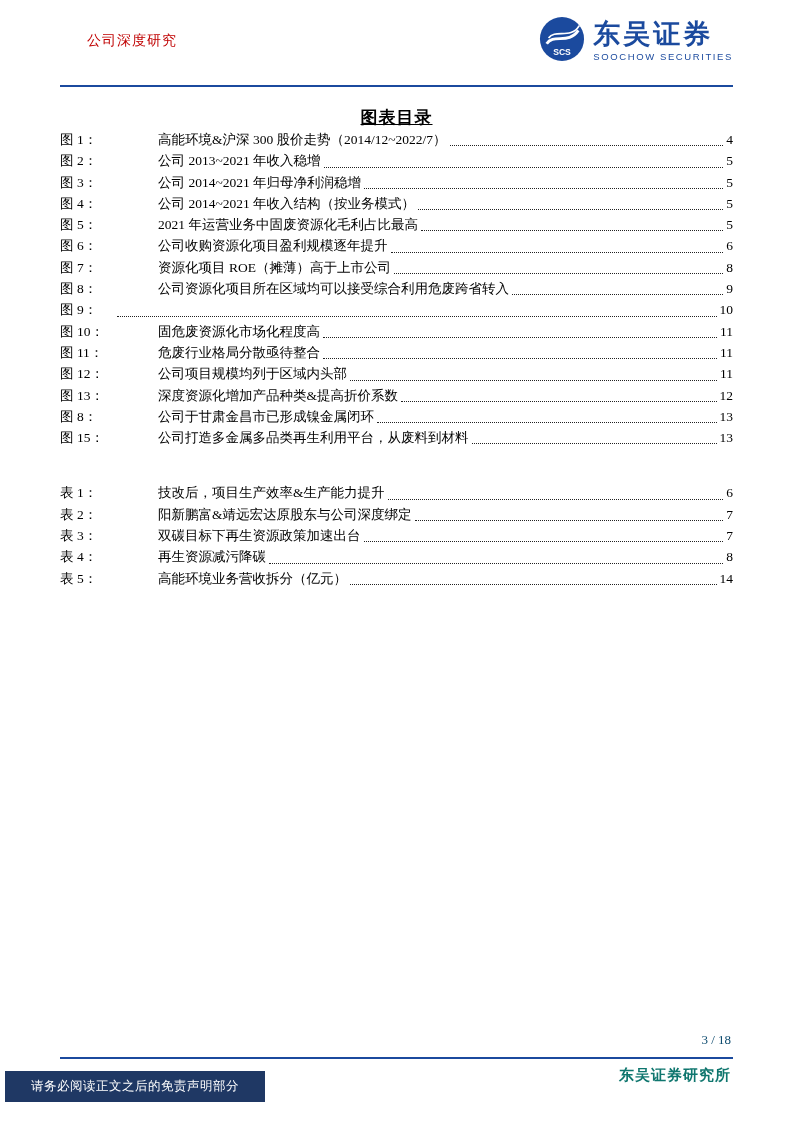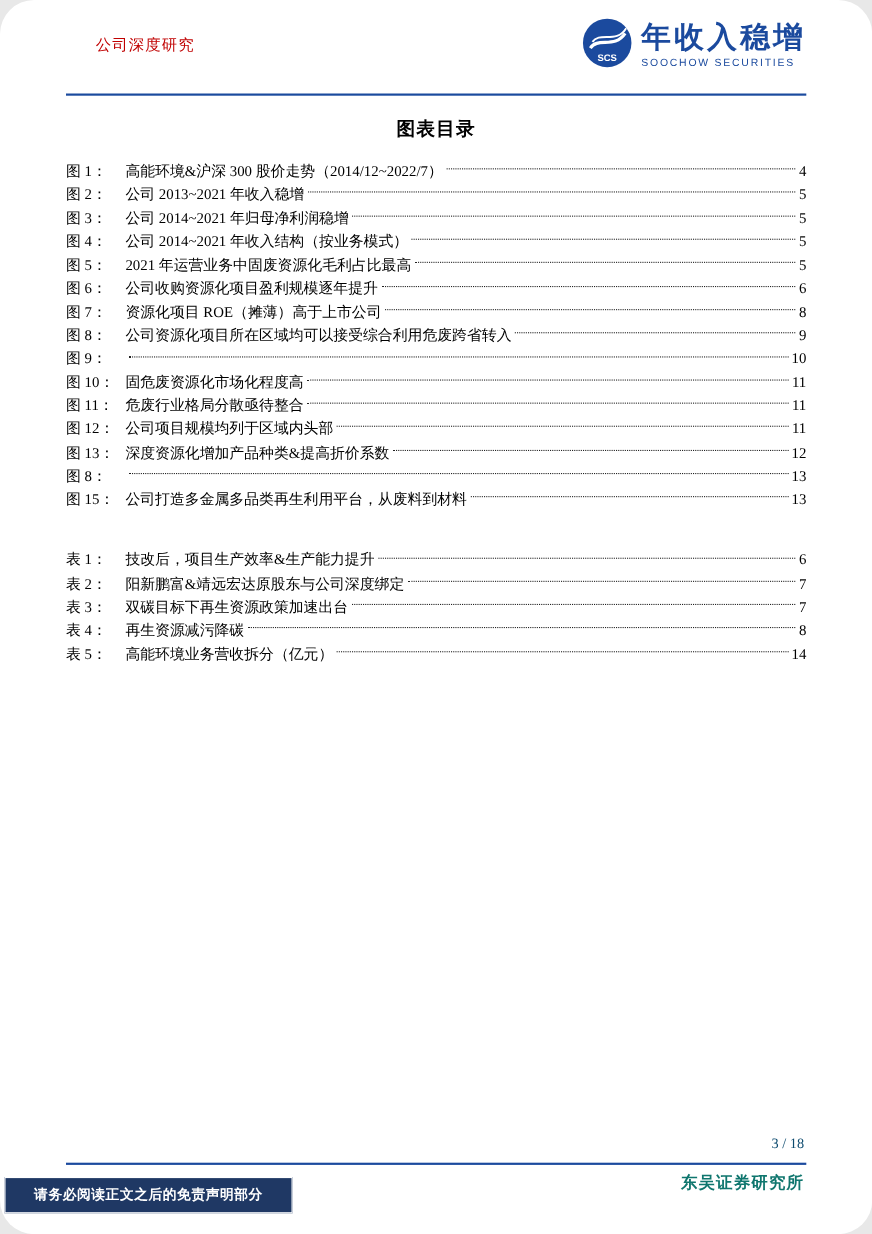--- a/index.html
+++ b/index.html
@@ -1,19 +1,19 @@
 <!DOCTYPE html>
 <html><head>
 <meta charset="utf-8">
 <style>
   * { margin:0; padding:0; box-sizing:border-box; }
   body { background:#e8e8e8; font-family:"Liberation Serif", serif; }
   .page {
     position:relative; width:793px; height:1122px; margin:0 auto;
-    background:#ffffff; overflow:hidden;border-radius:31px;
+    background:#ffffff; overflow:hidden;
   }
   
   .header-category {
     position:absolute; left:87px; top:32px;
     color:#c00000; font-size:14px; letter-spacing:1px;
   }
   .logo-block {
     position:absolute; right:60px; top:16px;
     display:flex; align-items:center; gap:8px;
   }
@@ -27,31 +27,31 @@
     font-family:"Liberation Sans", sans-serif; margin-top:2px;
   }
   .header-line {
     position:absolute; left:60px; right:60px; top:85px;
     height:2px; background:#1b4a9e;
   }
   
   .toc { position:absolute; left:60px; right:60px; top:106px; }
   .toc-title {
     text-align:center; font-size:17px; font-weight:bold;
-    margin-bottom:16px; letter-spacing:1px;
+    letter-spacing:1px;text-decoration:underline;
   }
   .toc-list { display:block; }
   .toc-tables { margin-top:34px; }
   .toc-row {
-    display:flex; align-items:center;
+    display:flex; align-items:flex-end;
     font-size:13.5px; line-height:21.3px; color:#000;
     cursor:pointer;
   }
   .toc-label { flex:0 0 54px; white-space:nowrap; }
-  .toc-entry-title { white-space:nowrap; }
+  .toc-entry-title { white-space:nowrap;margin-left:44px; }
   .toc-leader {
     flex:1 1 auto; min-width:12px;
     border-bottom:1.6px dotted #222;
     margin:0 3px 4px 3px;
   }
   .toc-page { flex:0 0 auto; text-align:right; }
   
   .footer-pageinfo {
     position:absolute; right:62px; top:1032px;
     font-size:13px; color:#0c4a6e;
@@ -61,21 +61,21 @@
     height:2px; background:#1b4a9e;
   }
   .footer-institute {
     position:absolute; right:62px; top:1066px;
     font-size:15px; font-weight:bold; color:#0f766e; letter-spacing:1px;
   }
   .footer-disclaimer {
     position:absolute; left:4px; top:1070px;
     width:262px; height:33px;
     background:#1f3864; border:1px solid #ffffff;
-    color:#ffffff; font-weight:bold; font-size:12.5px;
+    color:#ffffff; font-weight:normal; font-size:12.5px;
     display:flex; align-items:center; justify-content:center;
     letter-spacing:0.5px;
   }
 </style>
 </head>
 <body>
 
 <div class="page">
 
   <div class="header-category">公司深度研究</div>
@@ -83,21 +83,21 @@
   <div class="logo-block">
     <span>
       <svg width="46" height="46" viewBox="0 0 48 48">
         <circle cx="24" cy="24" r="23" fill="#1b4a9e"></circle>
         <path d="M8 29 C 15 18, 31 30, 41 15" stroke="#ffffff" stroke-width="3" fill="none"></path>
         <path d="M10 23 C 17 13, 33 25, 42 10" stroke="#ffffff" stroke-width="1.8" fill="none"></path>
         <text x="24" y="41" text-anchor="middle" fill="#ffffff" font-size="9" font-weight="bold" font-family="Liberation Sans, sans-serif">SCS</text>
       </svg>
     </span>
     <span class="logo-text-col">
-      <span class="brand-name">年收入稳增</span>
+      <span class="brand-name">东吴证券</span>
       <span class="brand-sub">SOOCHOW SECURITIES</span>
     </span>
   </div>
 
   <div class="header-line"></div>
 
   <div class="toc">
     <div class="toc-title">图表目录</div>
 
     <div class="toc-list">
@@ -187,20 +187,21 @@
 
         <div class="toc-row">
           <span class="toc-label">图 13：</span>
           <span class="toc-entry-title">深度资源化增加产品种类&amp;提高折价系数</span>
           <span class="toc-leader"></span>
           <span class="toc-page">12</span>
         </div>
 
         <div class="toc-row">
           <span class="toc-label">图 8：</span>
+          <span class="toc-entry-title">公司于甘肃金昌市已形成镍金属闭环</span>
           <span class="toc-leader"></span>
           <span class="toc-page">13</span>
         </div>
 
         <div class="toc-row">
           <span class="toc-label">图 15：</span>
           <span class="toc-entry-title">公司打造多金属多品类再生利用平台，从废料到材料</span>
           <span class="toc-leader"></span>
           <span class="toc-page">13</span>
         </div>

